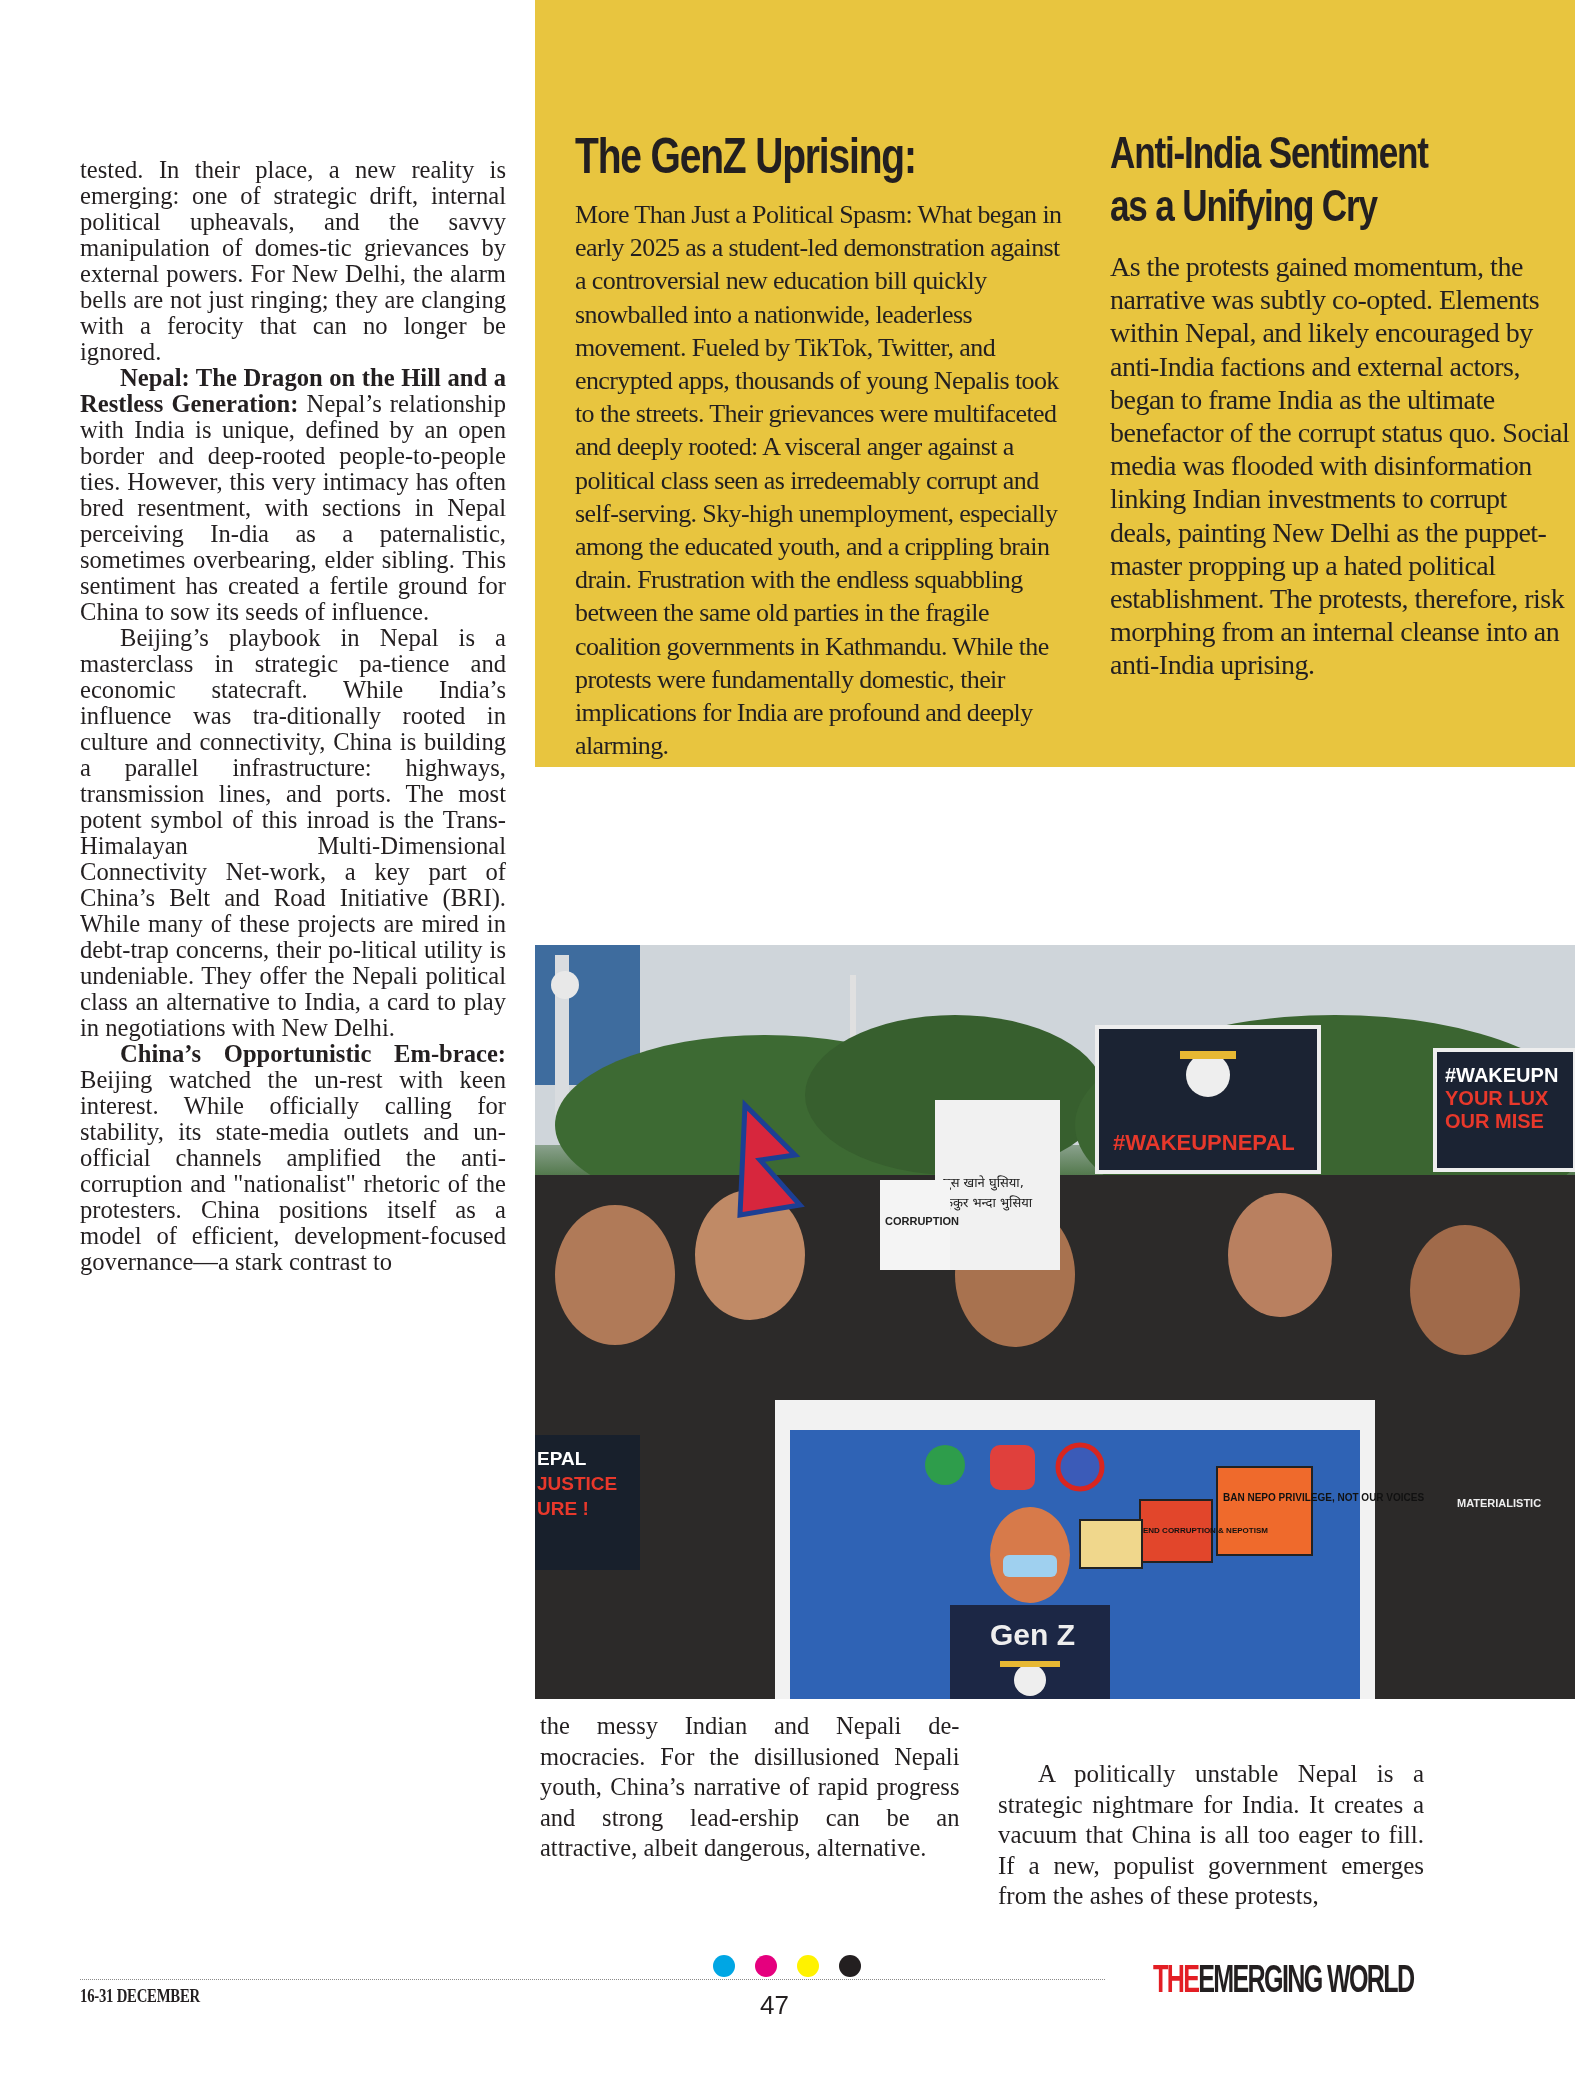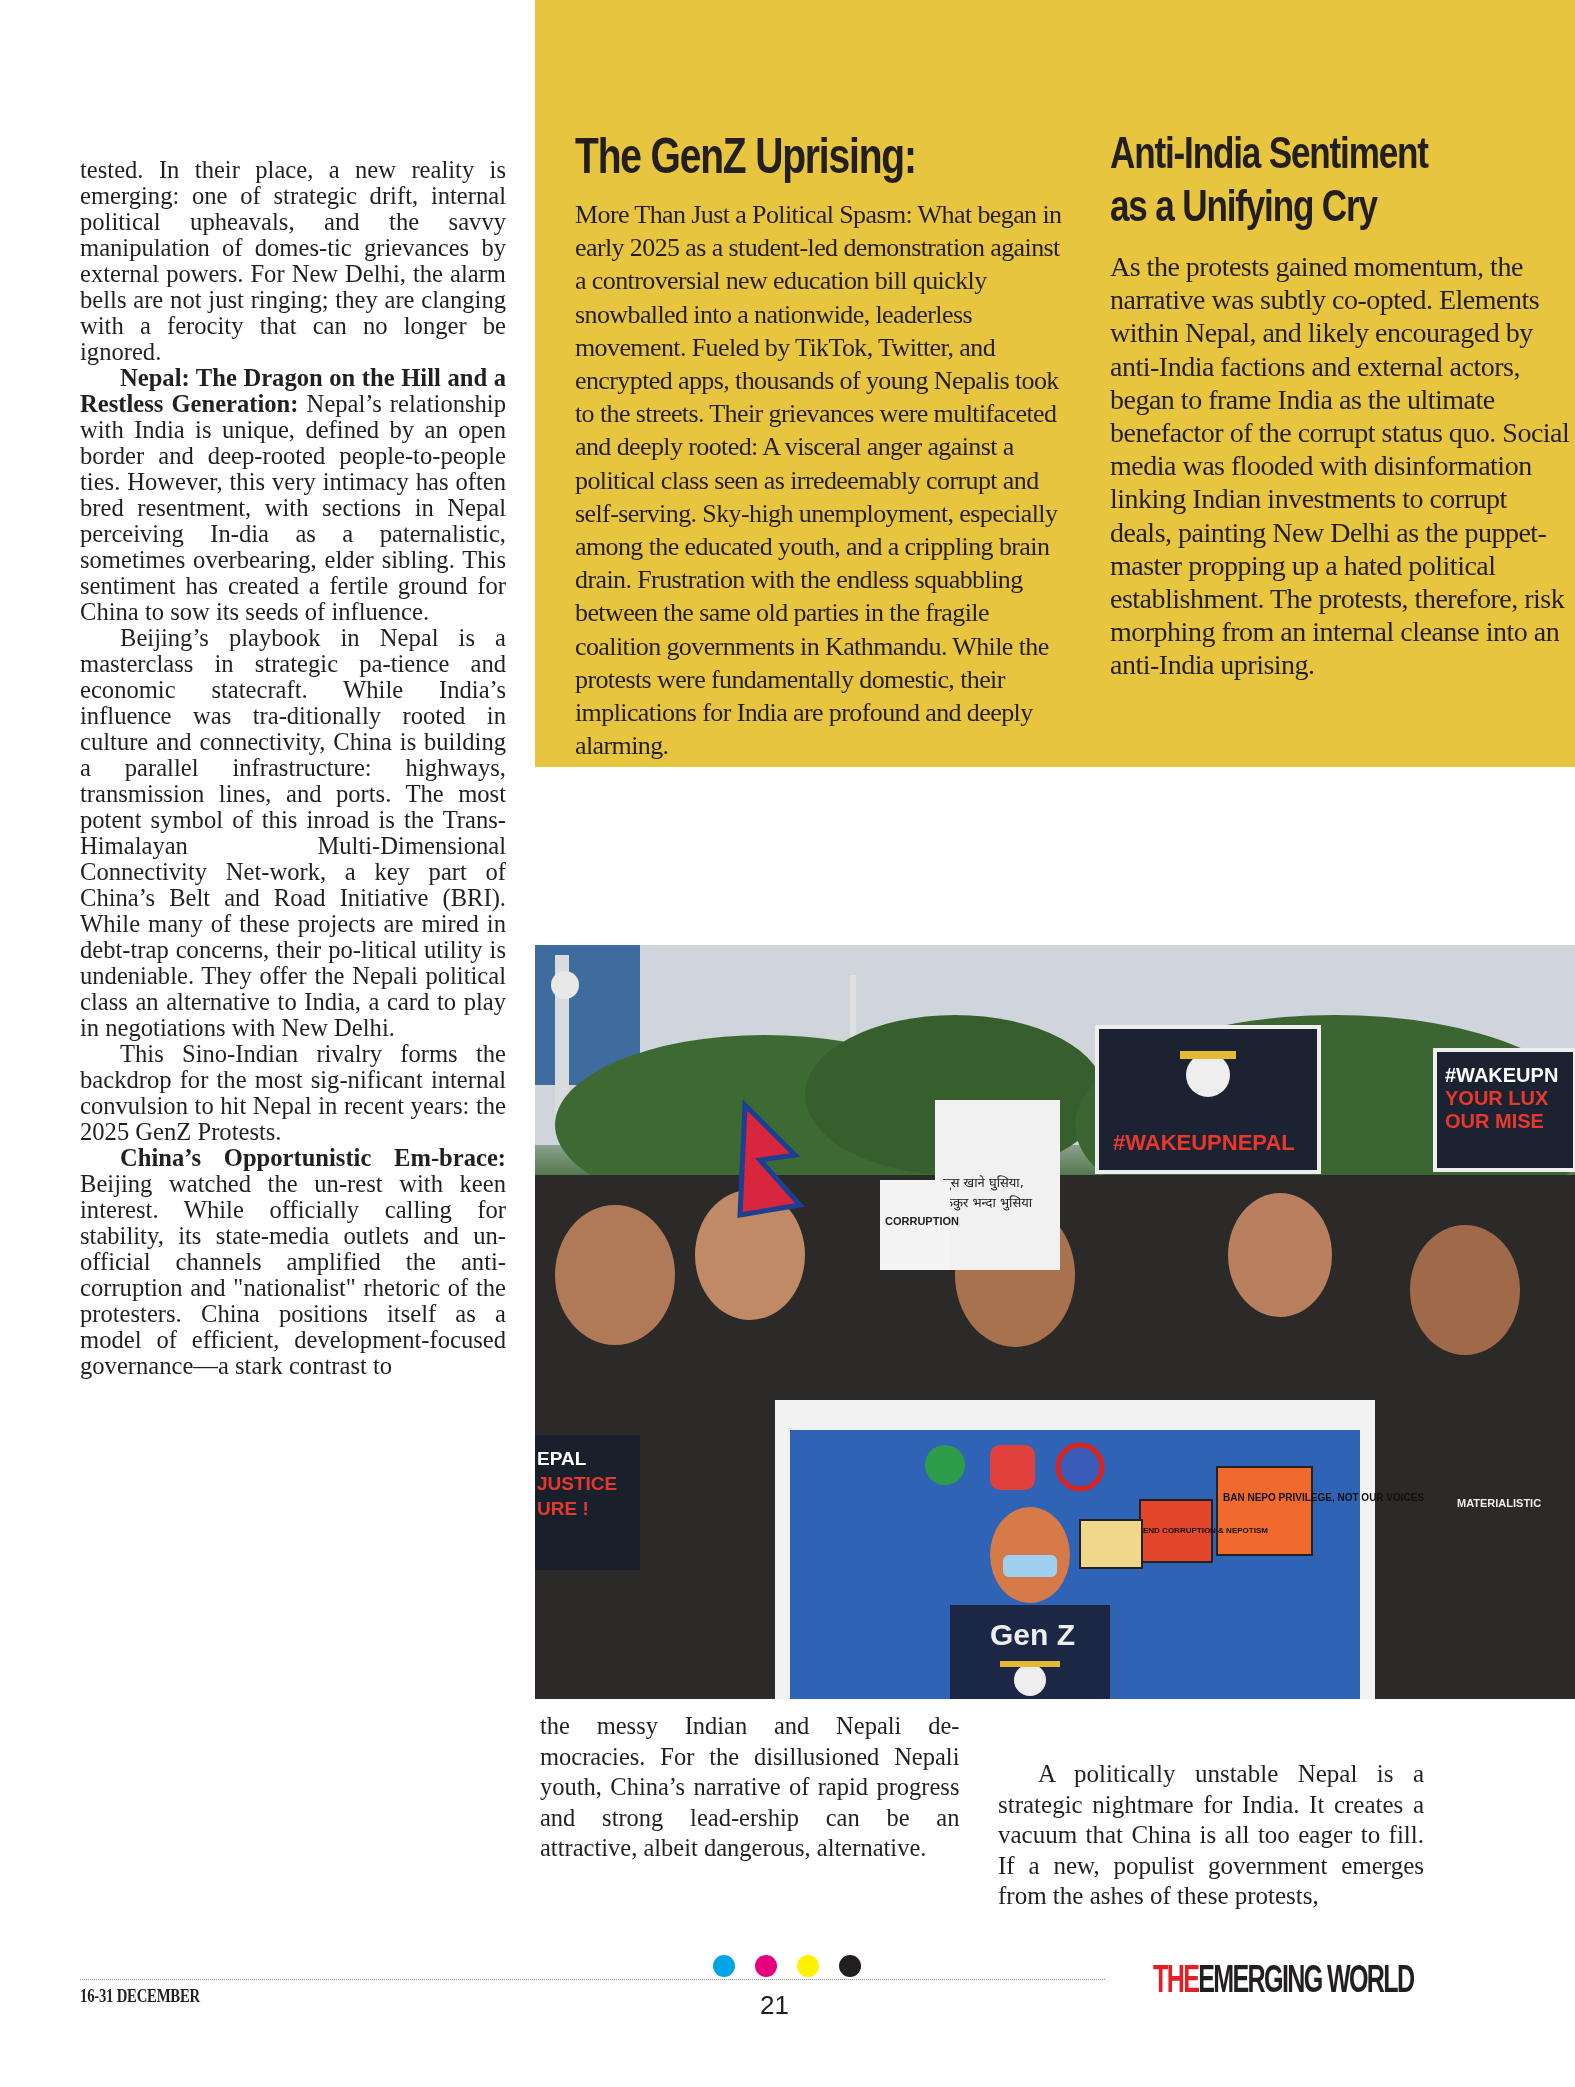--- a/index.html
+++ b/index.html
@@ -46,21 +46,20 @@
   .brand { position:absolute; left:1153px; top:1958px; font-family:"Liberation Sans","DejaVu Sans",sans-serif;
            font-weight:bold; font-size:38px; letter-spacing:-2.5px; transform:scaleX(0.66); transform-origin:left top; white-space:nowrap; }
 </style>
 </head>
 <body>
 
 <div class="col-left">
   <p><span>tested. In their place, a new reality is emerging: one of strategic drift, internal political upheavals, and the savvy manipulation of domes-tic grievances by external powers. For New Delhi, the alarm bells are not just ringing; they are clanging with a ferocity that can no longer be ignored.</span></p>
   <p class="indent"><span class="sub">Nepal: The Dragon on the Hill and a Restless Generation:</span><span> Nepal’s relationship with India is unique, defined by an open border and deep-rooted people-to-people ties. However, this very intimacy has often bred resentment, with sections in Nepal perceiving In-dia as a paternalistic, sometimes overbearing, elder sibling. This sentiment has created a fertile ground for China to sow its seeds of influence.</span></p>
   <p class="indent"><span>Beijing’s playbook in Nepal is a masterclass in strategic pa-tience and economic statecraft. While India’s influence was tra-ditionally rooted in culture and connectivity, China is building a parallel infrastructure: highways, transmission lines, and ports. The most potent symbol of this inroad is the Trans-Himalayan Multi-Dimensional Connectivity Net-work, a key part of China’s Belt and Road Initiative (BRI). While many of these projects are mired in debt-trap concerns, their po-litical utility is undeniable. They offer the Nepali political class an alternative to India, a card to play in negotiations with New Delhi.</span></p>
-  <p class="indent"><span>This Sino-Indian rivalry forms the backdrop for the most sig-nificant internal convulsion to hit Nepal in recent years: the 2025 GenZ Protests.</span></p>
   <p class="indent"><span class="sub">China’s Opportunistic Em-brace:</span><span> Beijing watched the un-rest with keen interest. While officially calling for stability, its state-media outlets and un-official channels amplified the anti-corruption and "nationalist" rhetoric of the protesters. China positions itself as a model of efficient, development-focused governance—a stark contrast to</span></p>
 </div>
 
 <div class="panel">
   <div class="sb sb-1">
     <h2>The GenZ Uprising:</h2>
     <p>More Than Just a Political Spasm: What began in early 2025 as a student-led demonstration against a controversial new education bill quickly snowballed into a nationwide, leaderless movement. Fueled by TikTok, Twitter, and encrypted apps, thousands of young Nepalis took to the streets. Their grievances were multifaceted and deeply rooted: A visceral anger against a political class seen as irredeemably corrupt and self-serving. Sky-high unemployment, especially among the educated youth, and a crippling brain drain. Frustration with the endless squabbling between the same old parties in the fragile coalition governments in Kathmandu. While the protests were fundamentally domestic, their implications for India are profound and deeply alarming.</p>
   </div>
   <div class="sb sb-2">
     <h2>Anti-India Sentiment</h2>
@@ -144,16 +143,16 @@
 </div>
 
 <div class="dots">
   <div class="dot" style="background:#00a6e4"></div>
   <div class="dot" style="background:#e5007e"></div>
   <div class="dot" style="background:#fff200"></div>
   <div class="dot" style="background:#231f20"></div>
 </div>
 <div class="rule"></div>
 <div class="date">16-31 DECEMBER</div>
-<div class="pageno">21</div>
+<div class="pageno">47</div>
 <div class="brand">
   <span style="color:#e31e24">THE</span><span style="color:#231f20">EMERGING WORLD</span>
 </div>
 
 </body></html>

